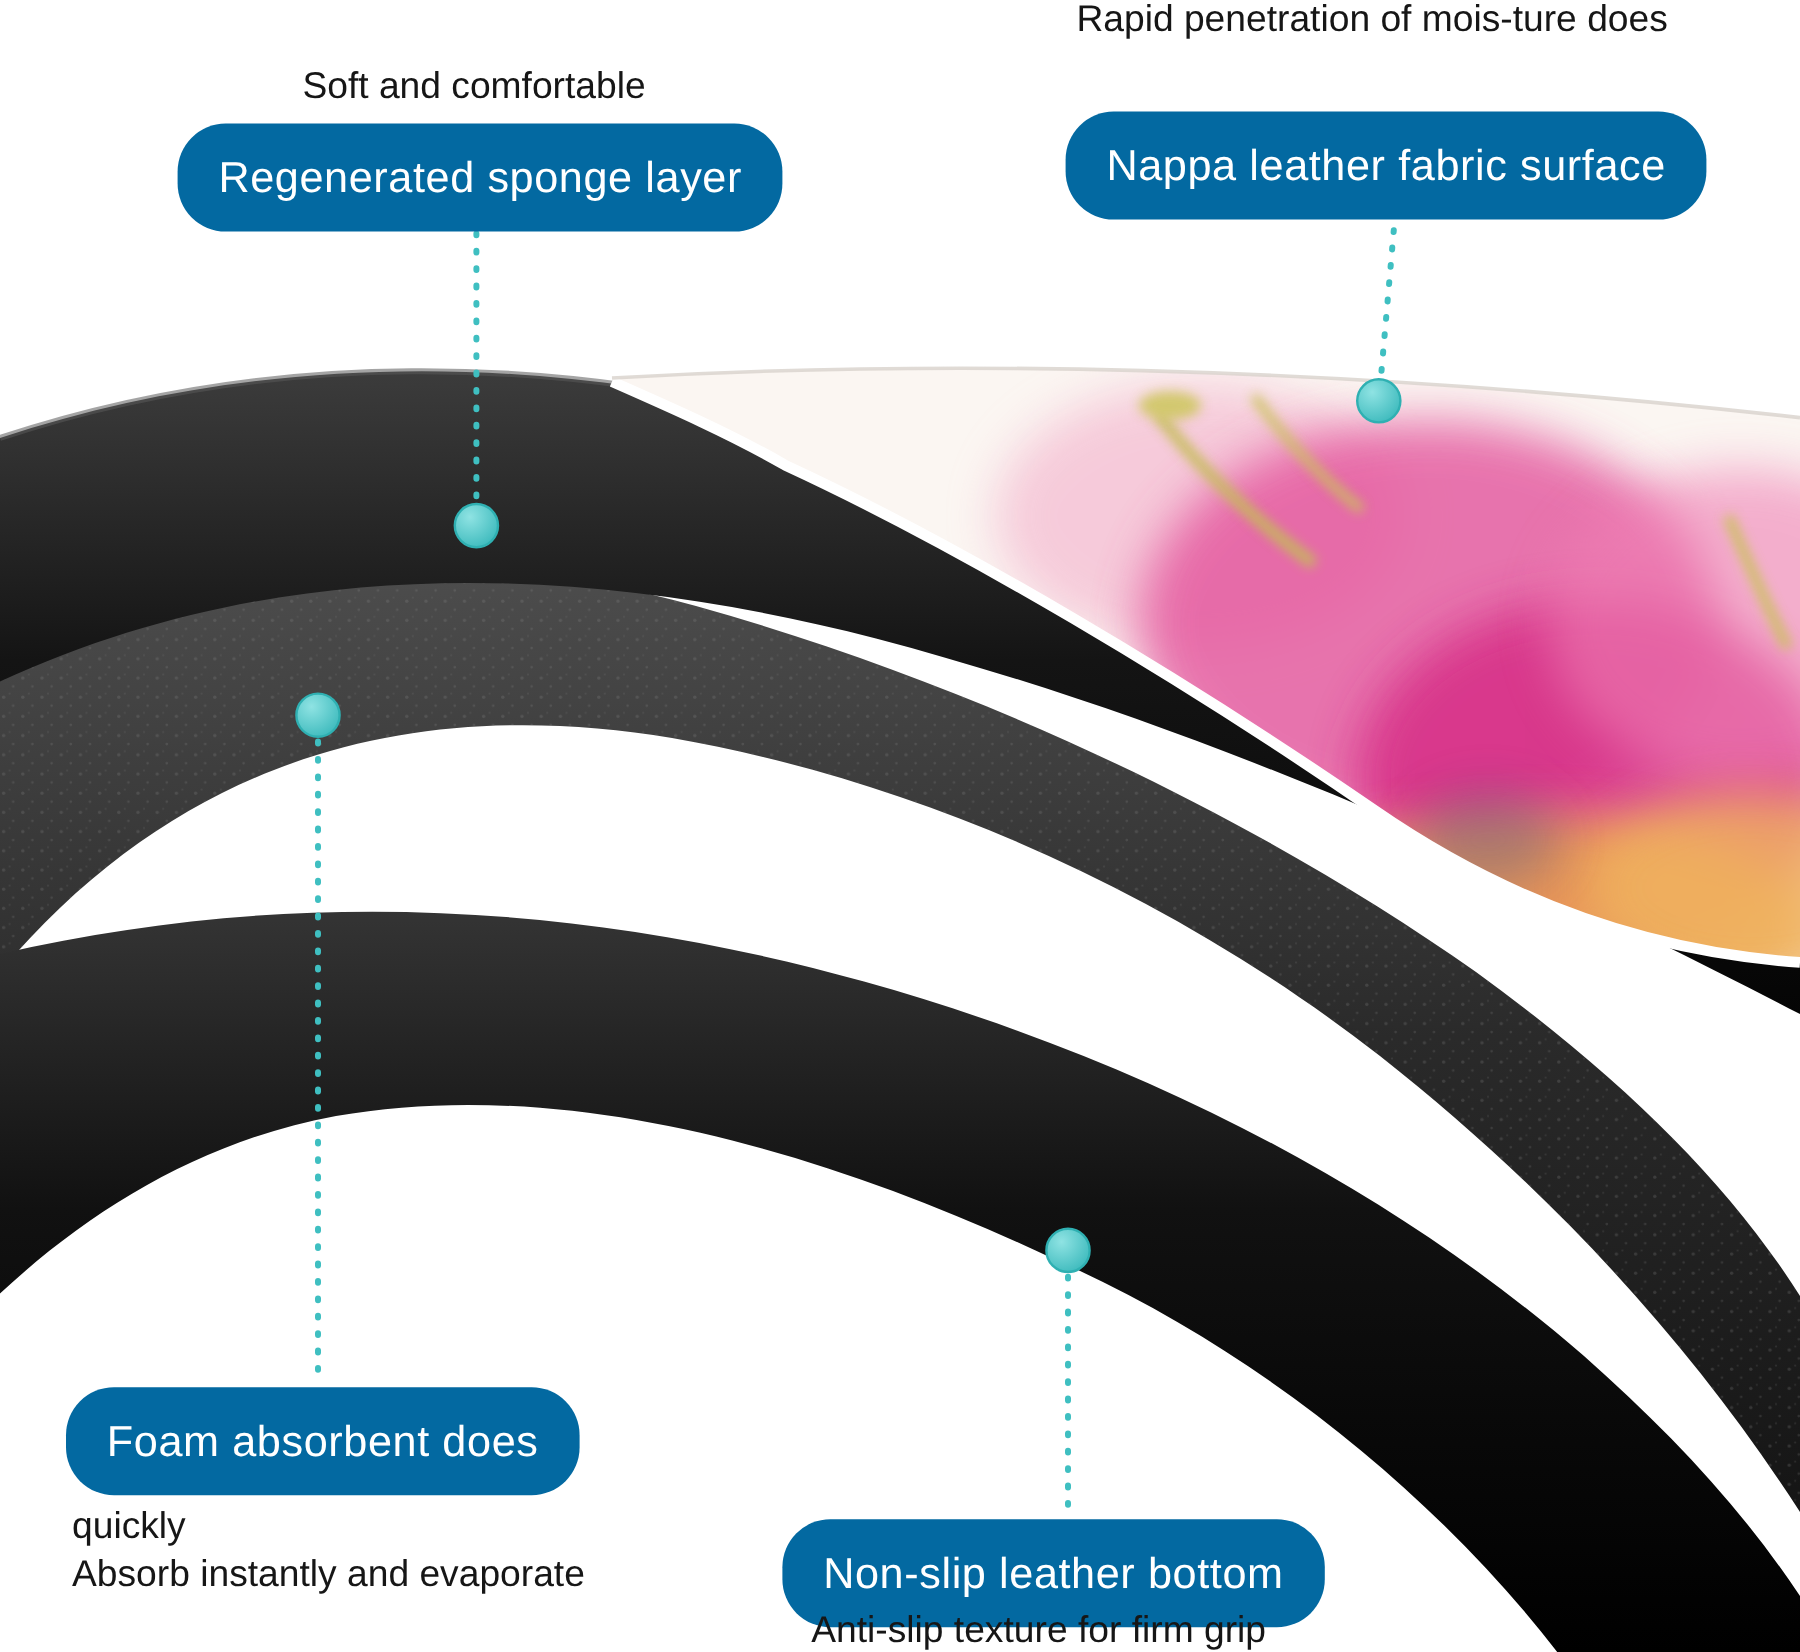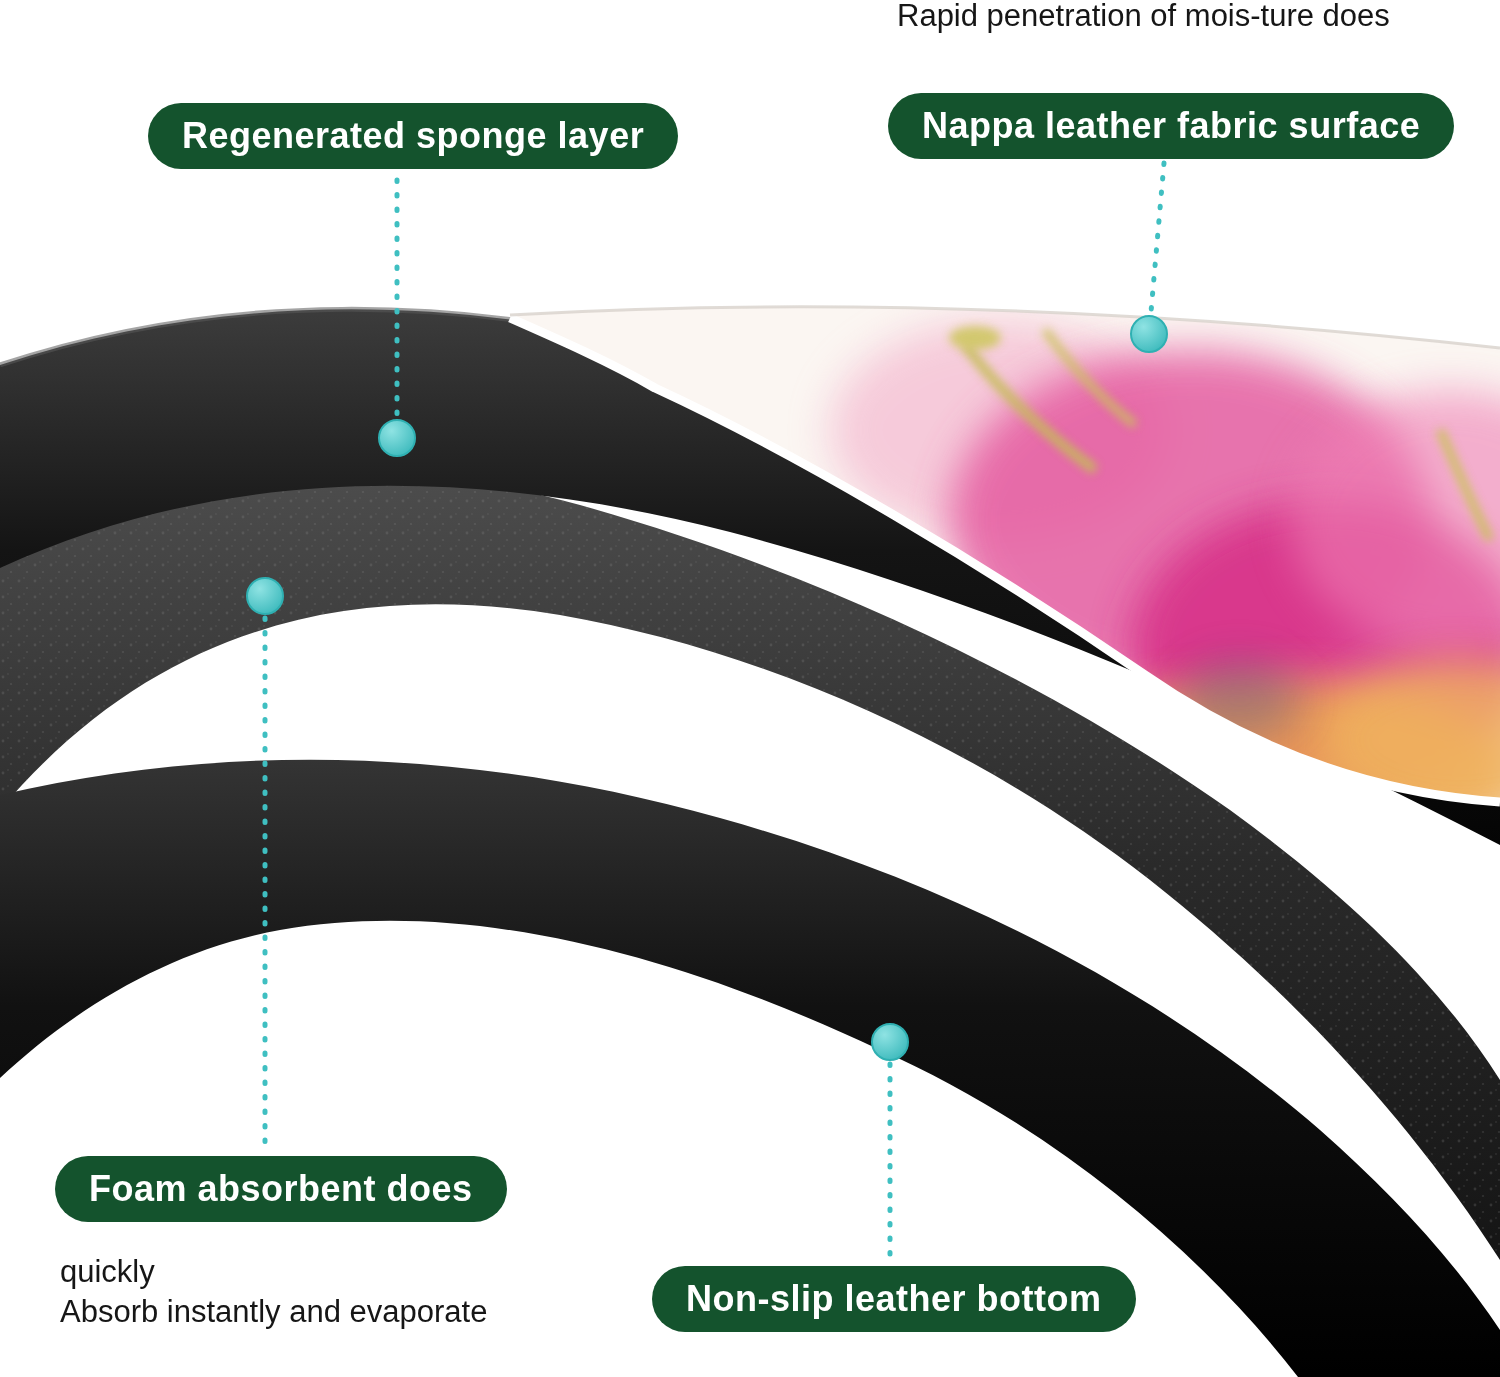--- a/index.html
+++ b/index.html
@@ -2,22 +2,22 @@
 <html><head>
 <meta charset="utf-8">
 <style>
   html,body{margin:0;padding:0;background:#fff;}
   .stage{
     position:relative;width:1500px;height:1377px;background:#ffffff;overflow:hidden;
     font-family:"Liberation Sans",sans-serif;
   }
   .art{position:absolute;inset:0;}
   .pill{
-    position:absolute;background:#14532d;color:#ffffff;font-weight:700;
-    font-size:36px;line-height:66px;padding:0 34px;border-radius:40px;white-space:nowrap;
+    position:absolute;background:#0369a1;color:#ffffff;font-weight:400;
+    font-size:36px;line-height:66px;padding:12px 34px;border-radius:40px;white-space:nowrap;
     letter-spacing:0.5px;
   }
   .cap{
     position:absolute;color:#161616;font-size:31px;line-height:40px;font-weight:400;
   }
   .cap span{display:block;}
 </style>
 </head>
 <body>
 
@@ -92,20 +92,23 @@
       <path d="M890,1064 L890,1258"></path>
     </g>
     <g stroke="#2fb0b2" stroke-width="2">
       <circle cx="397" cy="438" r="18" fill="url(#gDot)"></circle>
       <circle cx="1149" cy="334" r="18" fill="url(#gDot)"></circle>
       <circle cx="265" cy="596" r="18" fill="url(#gDot)"></circle>
       <circle cx="890" cy="1042" r="18" fill="url(#gDot)"></circle>
     </g>
   </svg>
 
+  <div class="cap" style="left:252px;top:52px;">
+    <span>Soft and comfortable</span>
+  </div>
   <div class="pill" style="left:148px;top:103px;">
     <span>Regenerated sponge layer</span>
   </div>
 
   <div class="cap" style="left:897px;top:-4px;">
     <span>Rapid penetration of mois-ture does</span>
   </div>
   <div class="pill" style="left:888px;top:93px;">
     <span>Nappa leather fabric surface</span>
   </div>
@@ -114,14 +117,17 @@
     <span>Foam absorbent does</span>
   </div>
   <div class="cap" style="left:60px;top:1252px;">
     <span>quickly</span>
     <span>Absorb instantly and evaporate</span>
   </div>
 
   <div class="pill" style="left:652px;top:1266px;">
     <span>Non-slip leather bottom</span>
   </div>
+  <div class="cap" style="left:676px;top:1338px;">
+    <span>Anti-slip texture for firm grip</span>
+  </div>
 
 </div>
 
 </body></html>

